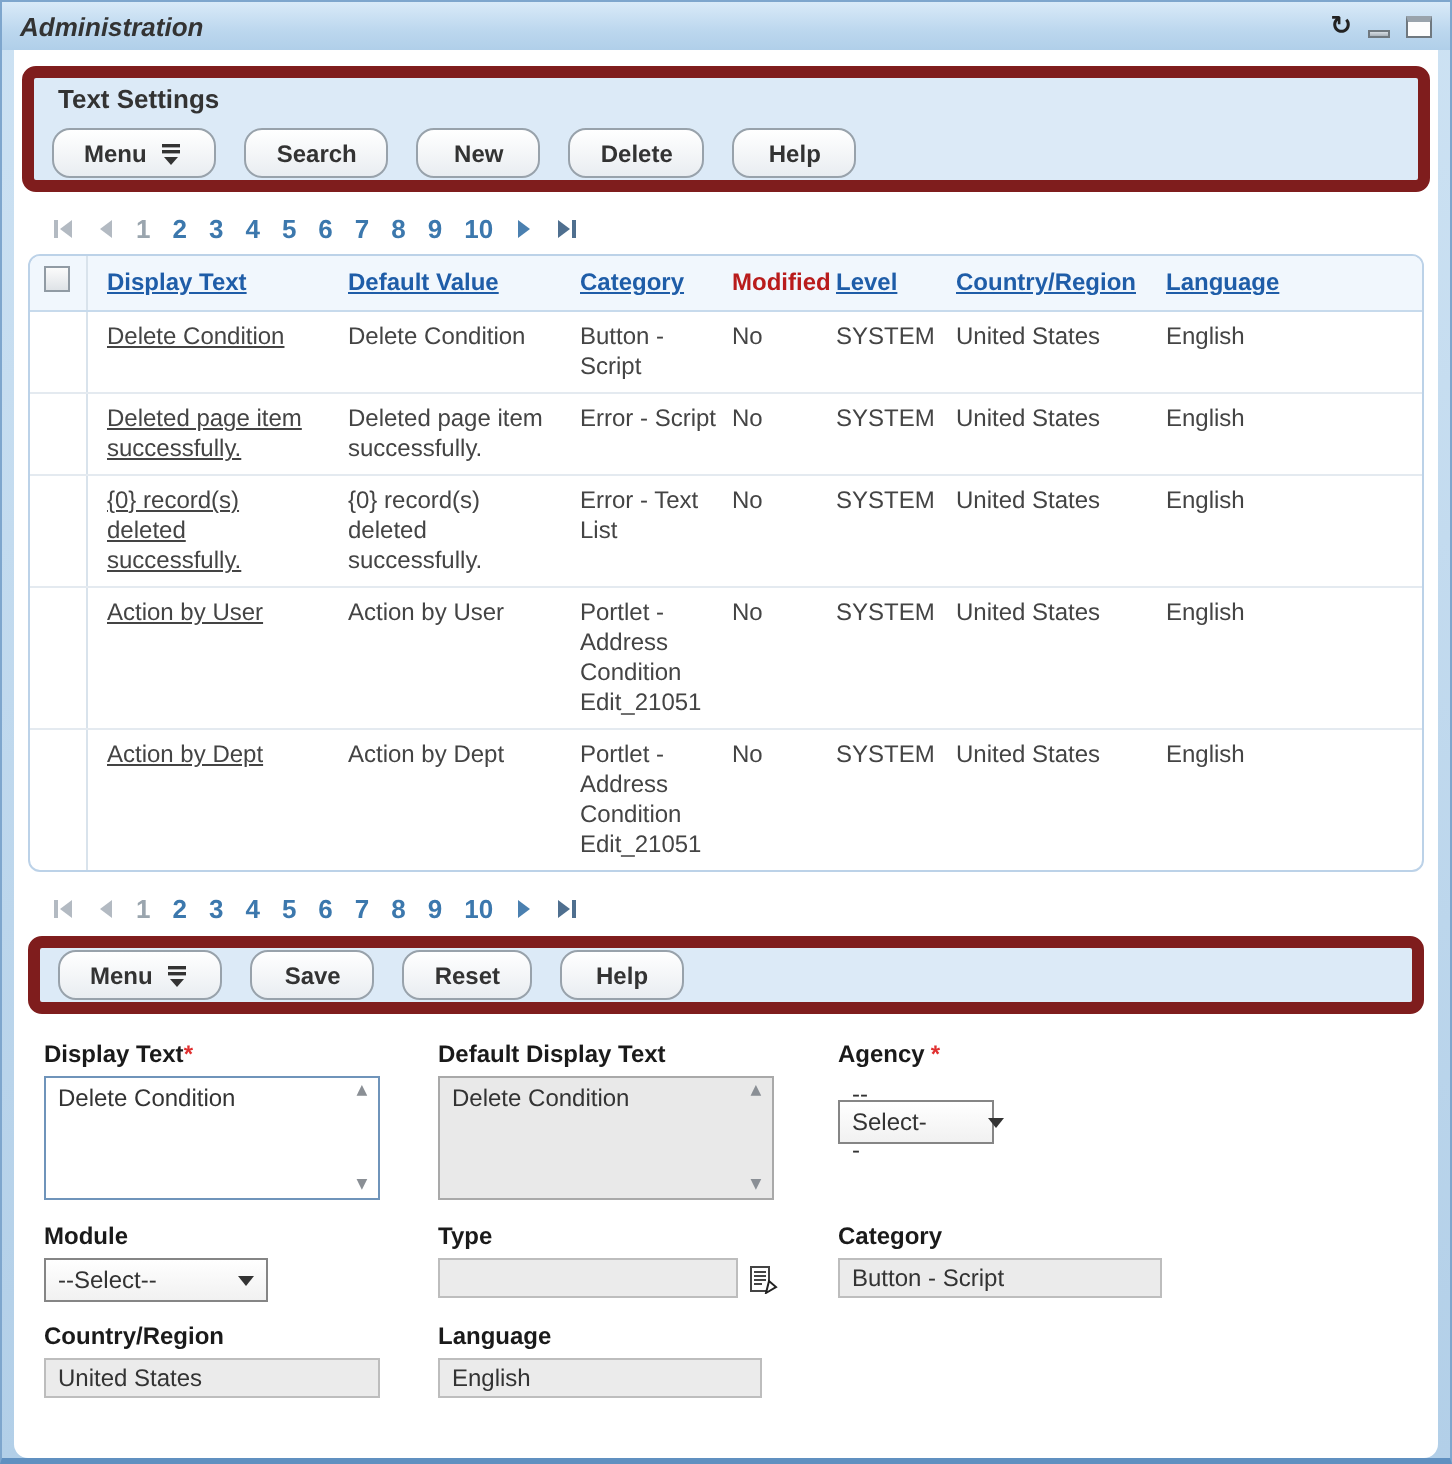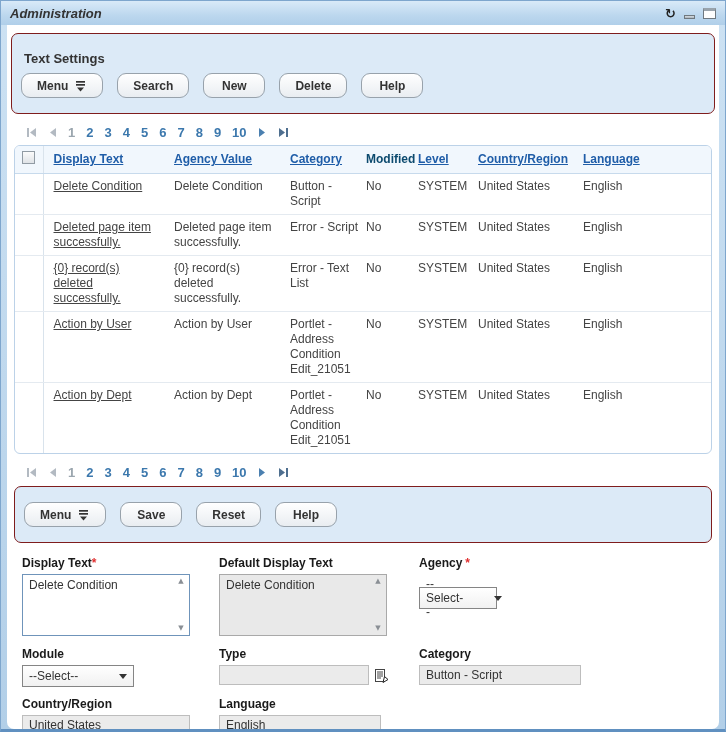--- a/index.html
+++ b/index.html
@@ -15,42 +15,42 @@
     background: linear-gradient(180deg, #d9eaf8 0%, #bcd7ee 60%, #b0cfe9 100%); font-style: italic; }
   .title { flex: 1; font-size: 13px; font-weight: bold; color: #333; }
   .tb-icons { display: flex; align-items: center; gap: 8px; }
   .refresh-glyph { font-family: "DejaVu Sans", sans-serif; font-size: 13px; font-weight: bold; color: #222; line-height: 1; cursor: pointer; }
   .min-box { width: 11px; height: 4px; background: linear-gradient(#d6dde3,#aab3bb); border: 1px solid #6f787f; margin-top: 7px; cursor: pointer; }
   .max-box { width: 13px; height: 11px; background: #fdfdfd; border: 1px solid #6f787f; border-top: 3px solid #99a3ac; cursor: pointer; }
 
   .content { flex: 1; margin: 0 6px; background: #fff; border-radius: 0 0 7px 7px;
     overflow: hidden; padding: 8px 4px 0 4px; }
 
-  .panel { background: #dceaf7; border: 1px solid #7f1d1d; border-radius: 7px; padding: 15px 9px; }
+  .panel { background: #dceaf7; border: 6px solid #7f1d1d; border-radius: 7px; padding: 1px 9px; }
   .panel-title { font-size: 13px; font-weight: bold; color: #333; margin: 2px 0 7px 3px; }
   .btn-row { display: flex; gap: 14px; }
   .btn { height: 25px; min-width: 62px; padding: 0 15px; border: 1px solid #98a2ab; border-radius: 9px;
     background: linear-gradient(180deg, #ffffff, #e9edf1); font-family: inherit;
     font-size: 12px; font-weight: bold; color: #333; display: inline-flex; align-items: center;
     justify-content: center; gap: 6px; cursor: pointer; }
   .menu-glyph svg { display: block; }
 
   .pager { display: flex; align-items: center; gap: 11px; margin: 9px 0 4px 15px; height: 18px;
     font-size: 13px; font-weight: bold; }
   .pgicon { display: inline-flex; align-items: center; cursor: pointer; }
   .pgicon svg { display: block; }
   .pgnum { color: #3c78ad; text-decoration: none; cursor: pointer; }
   .pgnum.current { color: #9aa5ae; cursor: default; }
 
   .grid-wrap { margin: 3px 3px 0 3px; border: 1px solid #bcd2e8; border-radius: 6px; overflow: hidden; background: #fff; }
   table.grid { width: 100%; border-collapse: collapse; table-layout: fixed; font-size: 12px; color: #444; }
   .grid th { background: #f1f7fd; text-align: left; font-weight: bold; border-bottom: 1px solid #c7daec;
     padding-top: 5px; padding-bottom: 5px; line-height: 15px; }
   .grid th a { color: #1f5da8; text-decoration: underline; cursor: pointer; }
-  .grid th .nosort { color: #0c4a6e; text-decoration: none; }
+  .grid th .nosort { color: #b91c1c; text-decoration: none; }
   .grid td { vertical-align: top; border-bottom: 1px solid #e4eaf0; padding-top: 5px; padding-bottom: 5px; line-height: 15px; }
   .grid tr:last-child td { border-bottom: none; }
   .c-check { border-right: 1px solid #d9e3ec; padding-left: 7px; }
   .c-dt   { padding-left: 10px; padding-right: 18px; }
   .c-dv   { padding-right: 16px; }
   .c-cat  { padding-right: 6px; }
   .c-mod  { padding-right: 4px; }
   .c-lvl  { padding-right: 6px; }
   .c-cr   { padding-right: 6px; }
   .c-lang { padding-right: 6px; }
@@ -171,21 +171,21 @@
             <col style="width:76px">
           <col style="width:52px">
             <col style="width:60px">
             <col style="width:105px">
             <col>
         </colgroup>
         <tbody>
             <tr>
           <th class="c-check"><span class="cb"></span></th>
           <th class="c-dt"><a>Display Text</a></th>
-          <th class="c-dv"><a>Agency Value</a></th>
+          <th class="c-dv"><a>Default Value</a></th>
           <th class="c-cat"><a>Category</a></th>
           <th class="c-mod"><span class="nosort">Modified</span></th>
           <th class="c-lvl"><a>Level</a></th>
           <th class="c-cr"><a>Country/Region</a></th>
           <th class="c-lang"><a>Language</a></th>
         </tr>
         <tr>
           <td class="c-check"></td>
           <td class="c-dt"><a>Delete Condition</a></td>
           <td class="c-dv"><span>Delete Condition</span></td>

